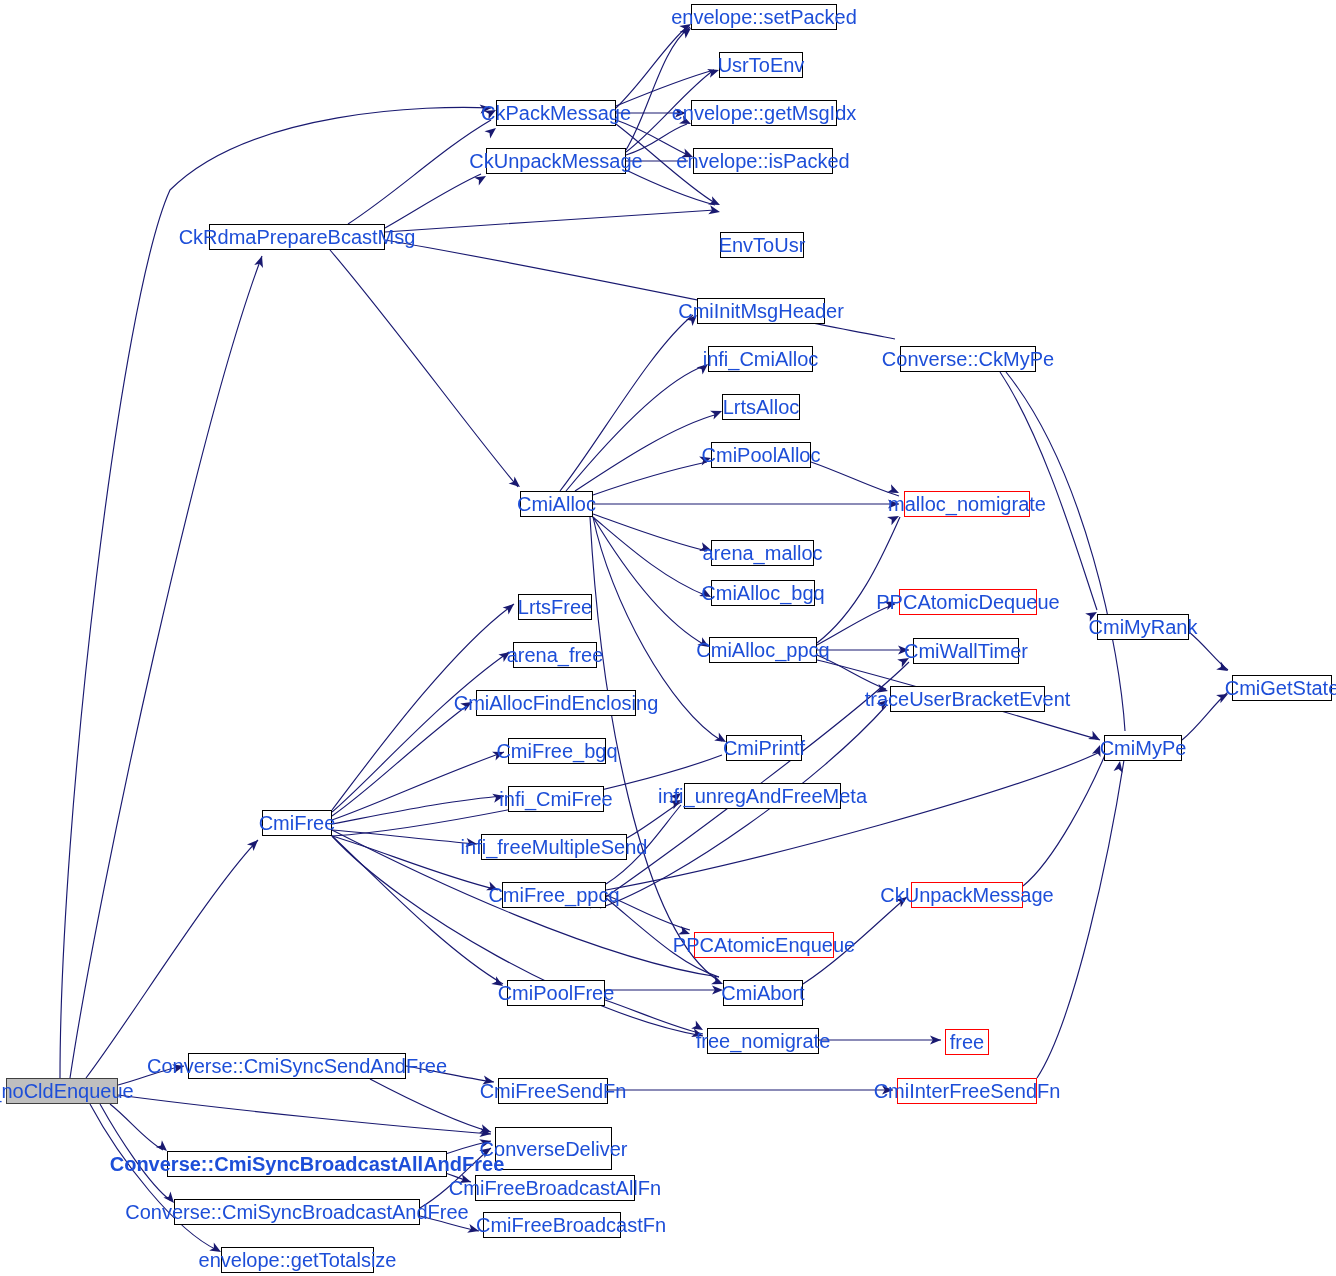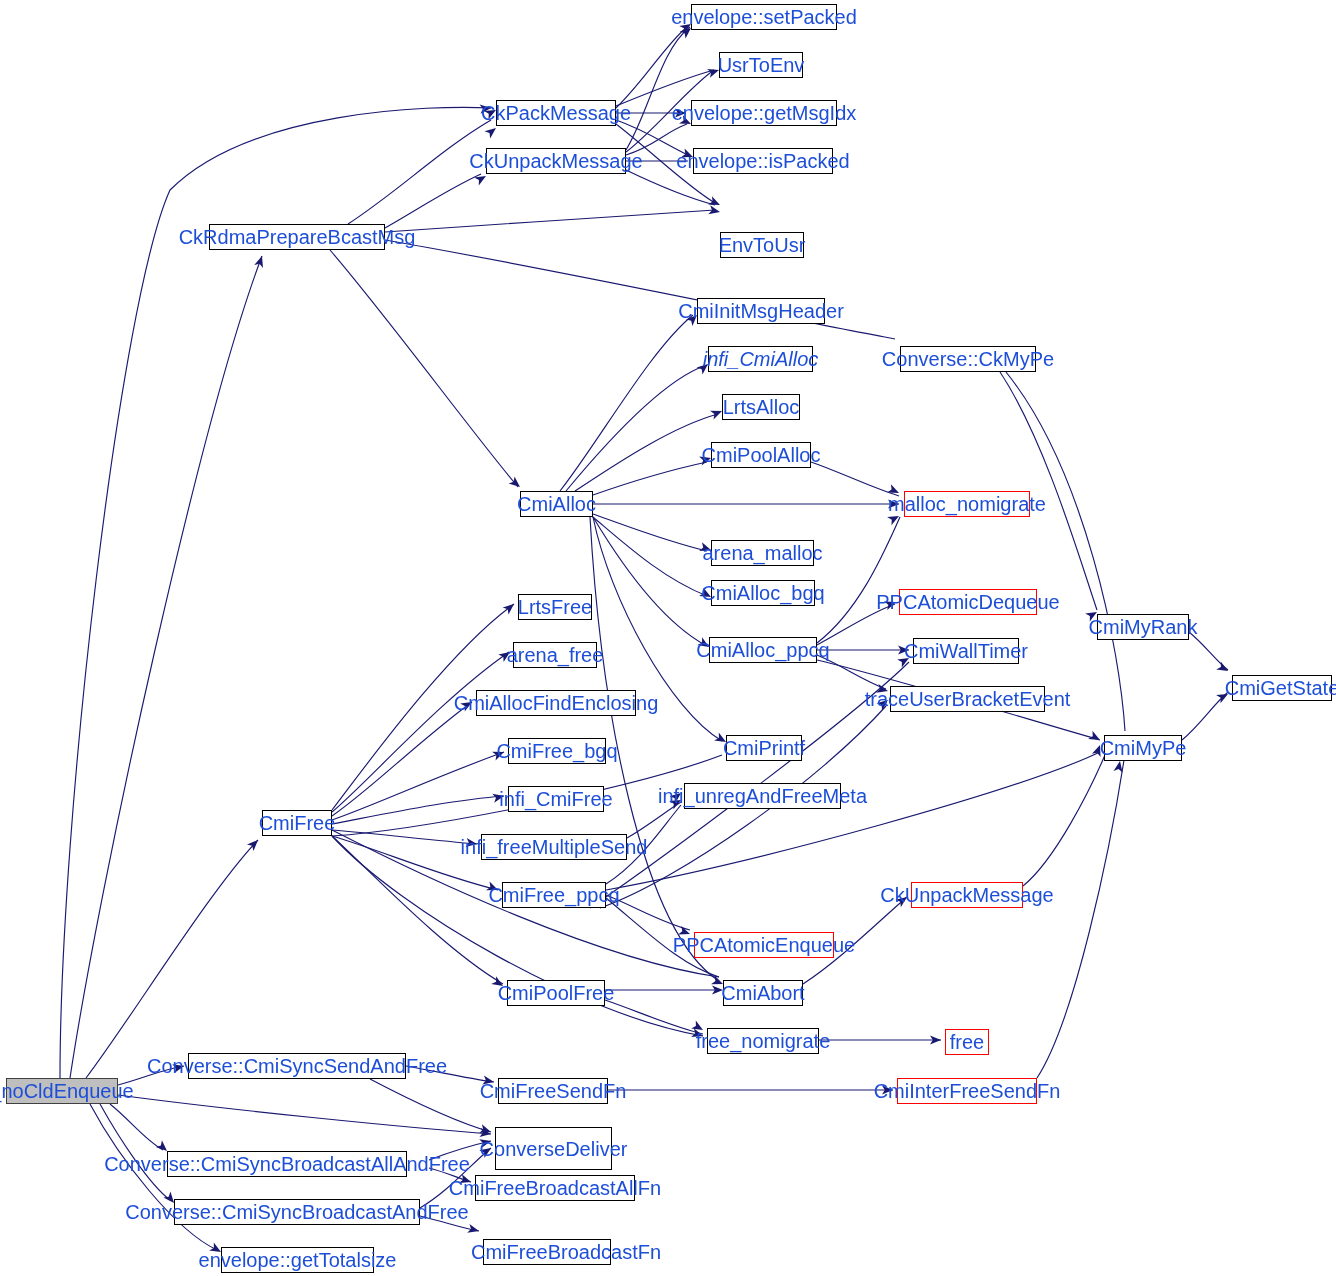--- a/index.html
+++ b/index.html
@@ -166,21 +166,21 @@
       <div class="nodebox" style="left: 691px; top: 4px; width: 146px; height: 26px;">envelope::setPacked</div>
       <div class="nodebox" style="left: 719px; top: 52px; width: 84px; height: 26px;">UsrToEnv</div>
       <div class="nodebox" style="left: 691px; top: 100px; width: 146px; height: 26px;">envelope::getMsgIdx</div>
       <div class="nodebox" style="left: 693px; top: 148px; width: 140px; height: 26px;">envelope::isPacked</div>
       <div class="nodebox" style="left: 720px; top: 196px; width: 84px; height: 26px; margin-top: 36px;">EnvToUsr</div>
       <div class="nodebox" style="left: 496px; top: 100px; width: 120px; height: 26px;">CkPackMessage</div>
       <div class="nodebox" style="left: 486px; top: 148px; width: 140px; height: 26px;">CkUnpackMessage</div>
       <div class="nodebox" style="left: 209px; top: 224px; width: 176px; height: 26px;">CkRdmaPrepareBcastMsg</div>
       <div class="nodebox" style="left: 697px; top: 298px; width: 128px; height: 26px;">CmiInitMsgHeader</div>
       <div class="nodebox" style="left: 900px; top: 346px; width: 136px; height: 26px;">Converse::CkMyPe</div>
-      <div class="nodebox" style="left: 708px; top: 346px; width: 105px; height: 26px; font-style: italic;">infi_CmiAlloc</div>
+      <div class="nodebox" style="left: 708px; top: 346px; width: 105px; height: 26px;">infi_CmiAlloc</div>
       <div class="nodebox" style="left: 722px; top: 394px; width: 78px; height: 26px;">LrtsAlloc</div>
       <div class="nodebox" style="left: 711px; top: 442px; width: 100px; height: 26px;">CmiPoolAlloc</div>
       <div class="nodebox" style="left: 520px; top: 491px; width: 73px; height: 26px;">CmiAlloc</div>
       <div class="nodebox red" style="left: 904px; top: 491px; width: 126px; height: 26px;">malloc_nomigrate</div>
       <div class="nodebox" style="left: 711px; top: 540px; width: 103px; height: 26px;">arena_malloc</div>
       <div class="nodebox" style="left: 711px; top: 580px; width: 104px; height: 26px;">CmiAlloc_bgq</div>
       <div class="nodebox red" style="left: 899px; top: 589px; width: 138px; height: 26px;">PPCAtomicDequeue</div>
       <div class="nodebox" style="left: 518px; top: 594px; width: 74px; height: 26px;">LrtsFree</div>
       <div class="nodebox" style="left: 1097px; top: 614px; width: 92px; height: 26px;">CmiMyRank</div>
       <div class="nodebox" style="left: 709px; top: 637px; width: 108px; height: 26px;">CmiAlloc_ppcq</div>
@@ -201,19 +201,19 @@
       <div class="nodebox red" style="left: 694px; top: 932px; width: 140px; height: 26px;">PPCAtomicEnqueue</div>
       <div class="nodebox" style="left: 507px; top: 980px; width: 98px; height: 26px;">CmiPoolFree</div>
       <div class="nodebox" style="left: 723px; top: 980px; width: 80px; height: 26px;">CmiAbort</div>
       <div class="nodebox" style="left: 707px; top: 1028px; width: 112px; height: 26px;">free_nomigrate</div>
       <div class="nodebox red" style="left: 945px; top: 1029px; width: 44px; height: 26px;">free</div>
       <div class="nodebox" style="left: 188px; top: 1053px; width: 218px; height: 26px;">Converse::CmiSyncSendAndFree</div>
       <div class="nodebox root" style="left: 6px; top: 1078px; width: 112px; height: 26px;">_noCldEnqueue</div>
       <div class="nodebox" style="left: 498px; top: 1078px; width: 110px; height: 26px;">CmiFreeSendFn</div>
       <div class="nodebox red" style="left: 897px; top: 1078px; width: 140px; height: 26px;">CmiInterFreeSendFn</div>
       <div class="nodebox" style="left: 495px; top: 1127px; width: 117px; height: 43px;">ConverseDeliver</div>
-      <div class="nodebox" style="left: 167px; top: 1151px; width: 240px; height: 26px;">Converse::CmiSyncBroadcastAllAndFree</div>
+      <div class="nodebox" style="left: 167px; top: 1151px; width: 280px; height: 26px; font-weight: bold;">Converse::CmiSyncBroadcastAllAndFree</div>
       <div class="nodebox" style="left: 475px; top: 1175px; width: 160px; height: 26px;">CmiFreeBroadcastAllFn</div>
       <div class="nodebox" style="left: 174px; top: 1199px; width: 246px; height: 26px;">Converse::CmiSyncBroadcastAndFree</div>
-      <div class="nodebox" style="left: 483px; top: 1239px; width: 128px; height: 26px; padding-left: 38px;">CmiFreeBroadcastFn</div>
+      <div class="nodebox" style="left: 483px; top: 1212px; width: 138px; height: 26px; padding-left: 38px;">CmiFreeBroadcastFn</div>
       <div class="nodebox" style="left: 221px; top: 1247px; width: 153px; height: 26px;">envelope::getTotalsize</div>
     </div>
 </div>
 
 </body></html>

